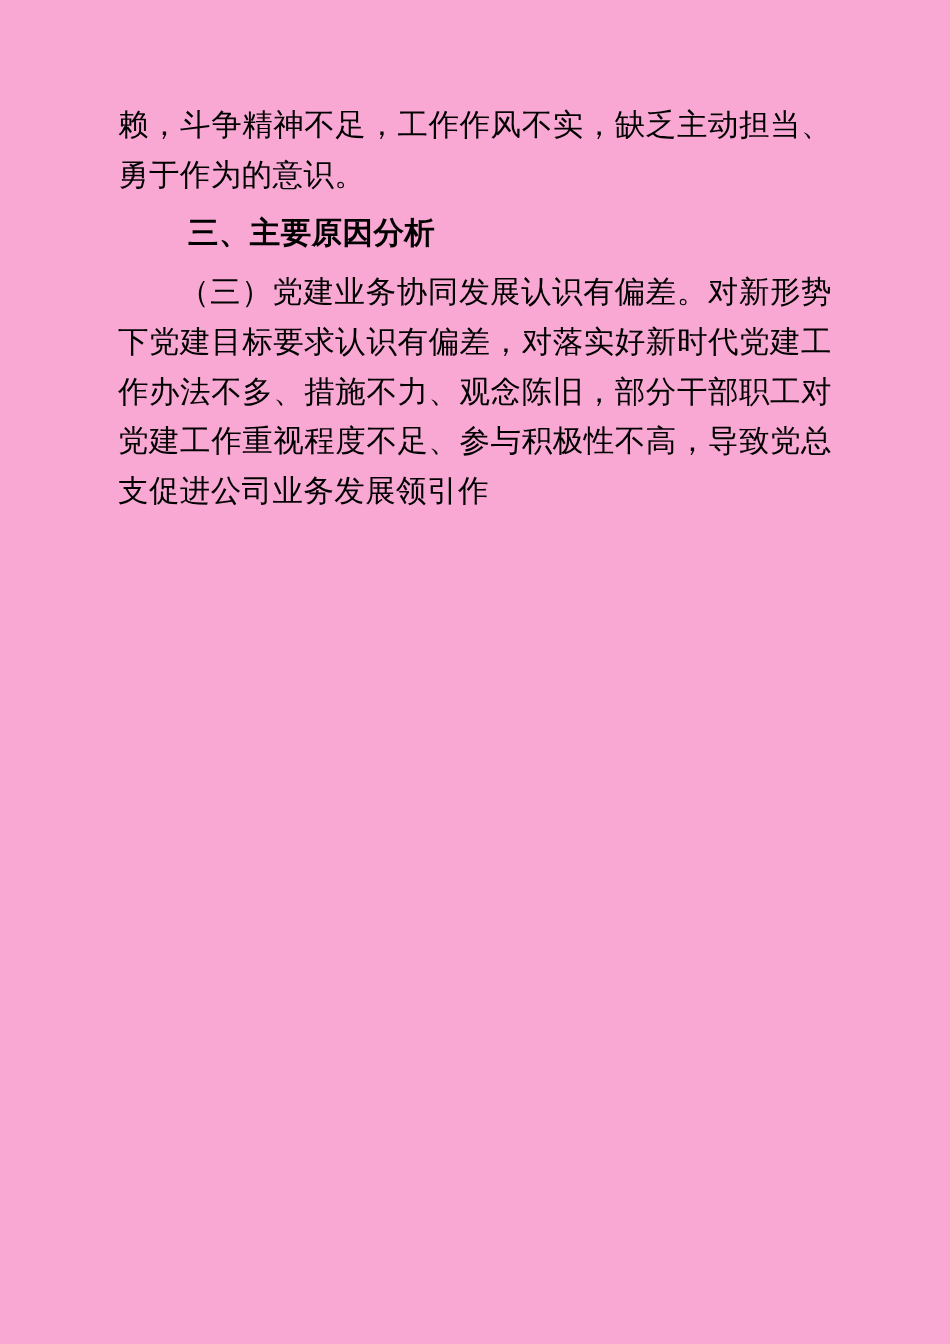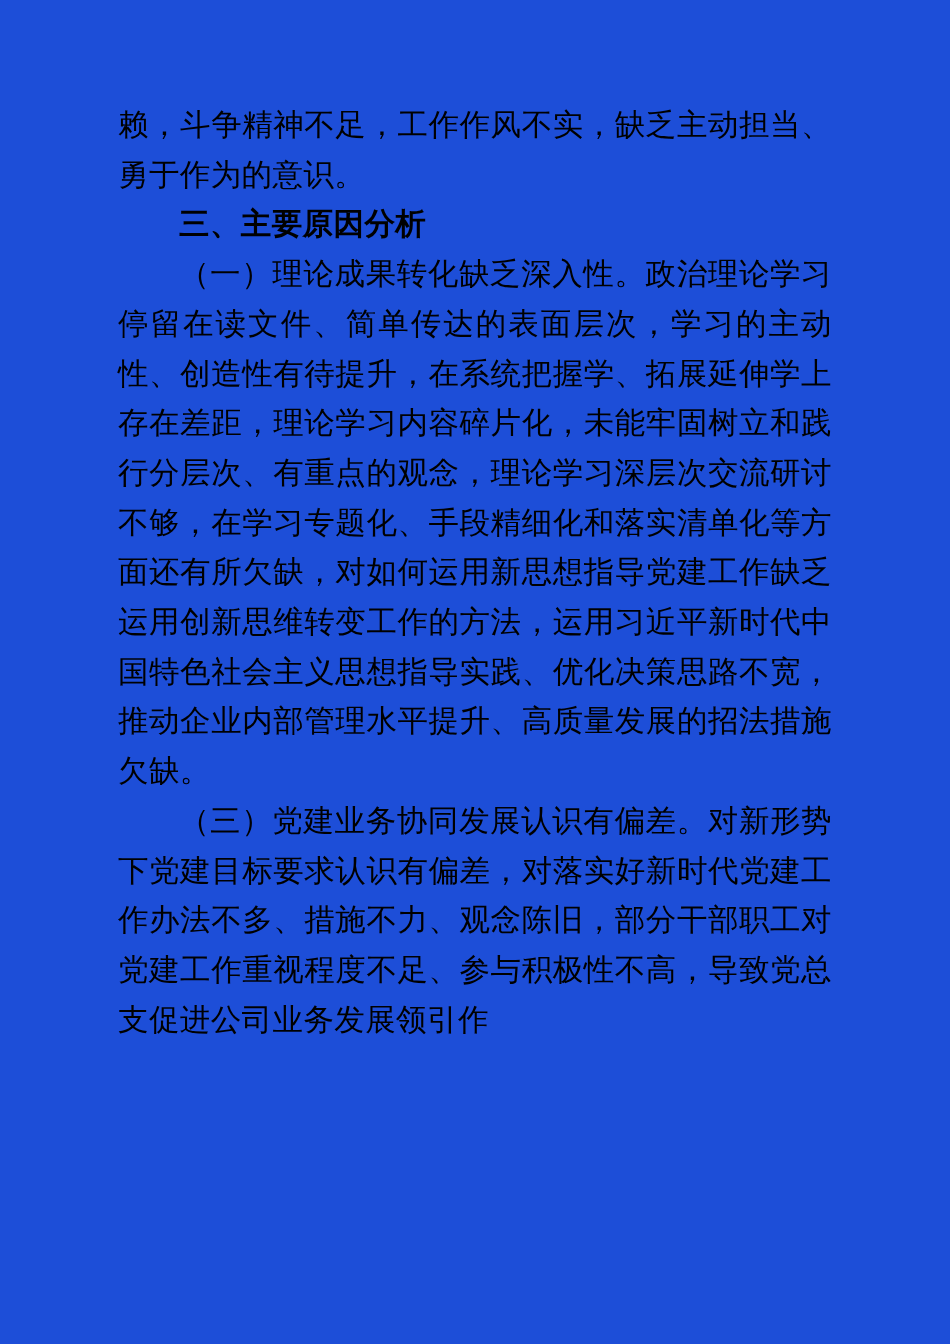--- a/index.html
+++ b/index.html
@@ -3,21 +3,21 @@
 <meta charset="utf-8">
 <style>
   html, body {
     margin: 0;
     padding: 0;
     background: #ffffff;
   }
   .page {
     width: 950px;
     height: 1344px;
-    background: #1d4ed8;
+    background: #f9a8d4;
     position: relative;
     box-sizing: border-box;
     padding: 100px 118px 60px 118px;
     font-family: "DejaVu Serif", "Liberation Serif", serif;
     overflow: hidden;
   }
   .doc-body {
     font-size: 30.5px;
     line-height: 1.63;
     color: #000000;
@@ -27,29 +27,28 @@
   }
   .para {
     margin: 0;
     text-indent: 2em;
     white-space: pre-wrap;
   }
   .para.continuation {
     text-indent: 0;
   }
   .heading {
-    margin: 0;
+    margin: 9px;
     text-indent: 2em;
     font-weight: bold;
     white-space: pre-wrap;
   }
 </style>
 </head>
 <body>
 
 <div class="page">
   <div class="doc-body">
     <p class="para continuation">赖，斗争精神不足，工作作风不实，缺乏主动担当、勇于作为的意识。</p>
     <p class="heading">三、主要原因分析</p>
-    <p class="para">（一）理论成果转化缺乏深入性。政治理论学习停留在读文件、简单传达的表面层次，学习的主动性、创造性有待提升，在系统把握学、拓展延伸学上存在差距，理论学习内容碎片化，未能牢固树立和践行分层次、有重点的观念，理论学习深层次交流研讨不够，在学习专题化、手段精细化和落实清单化等方面还有所欠缺，对如何运用新思想指导党建工作缺乏运用创新思维转变工作的方法，运用习近平新时代中国特色社会主义思想指导实践、优化决策思路不宽，推动企业内部管理水平提升、高质量发展的招法措施欠缺。</p>
     <p class="para">（三）党建业务协同发展认识有偏差。对新形势下党建目标要求认识有偏差，对落实好新时代党建工作办法不多、措施不力、观念陈旧，部分干部职工对党建工作重视程度不足、参与积极性不高，导致党总支促进公司业务发展领引作</p>
   </div>
 </div>
 
 </body></html>

